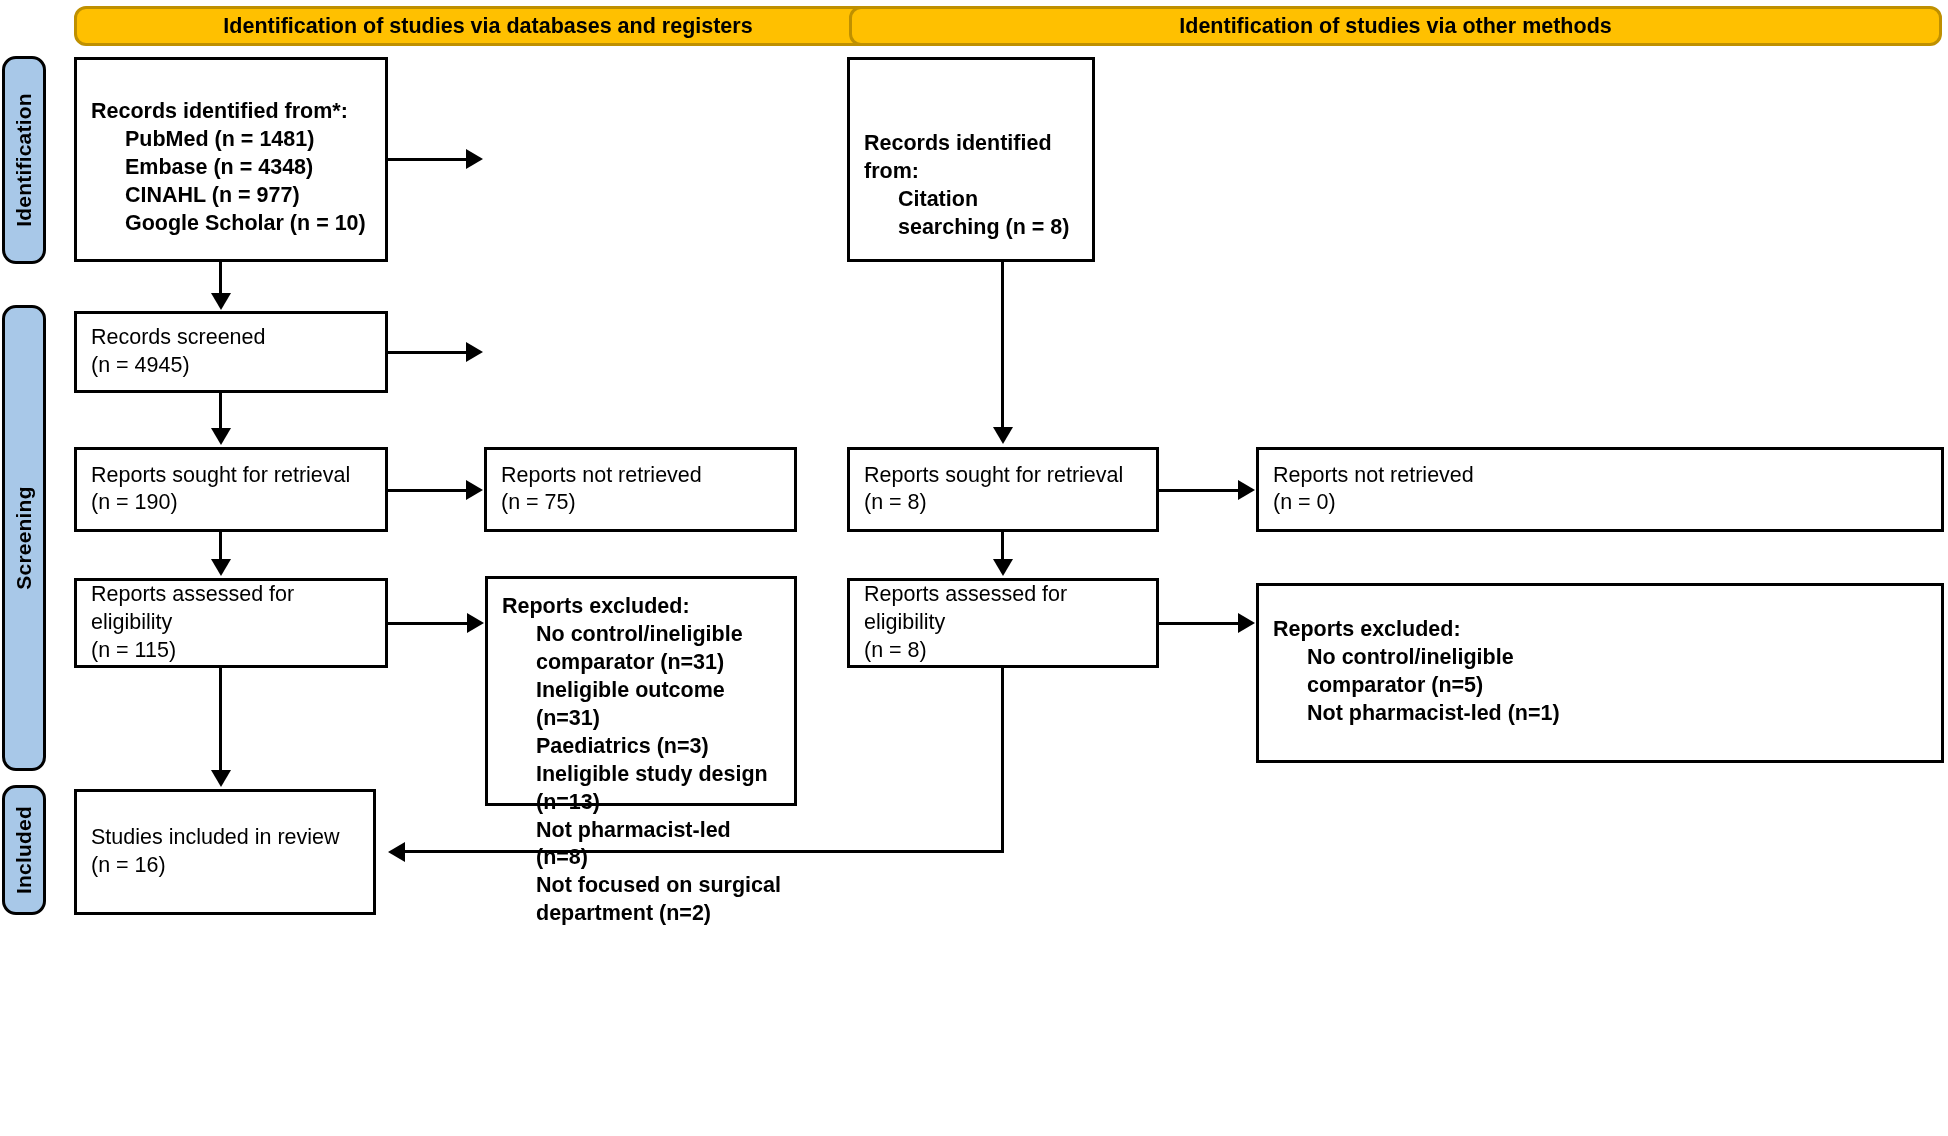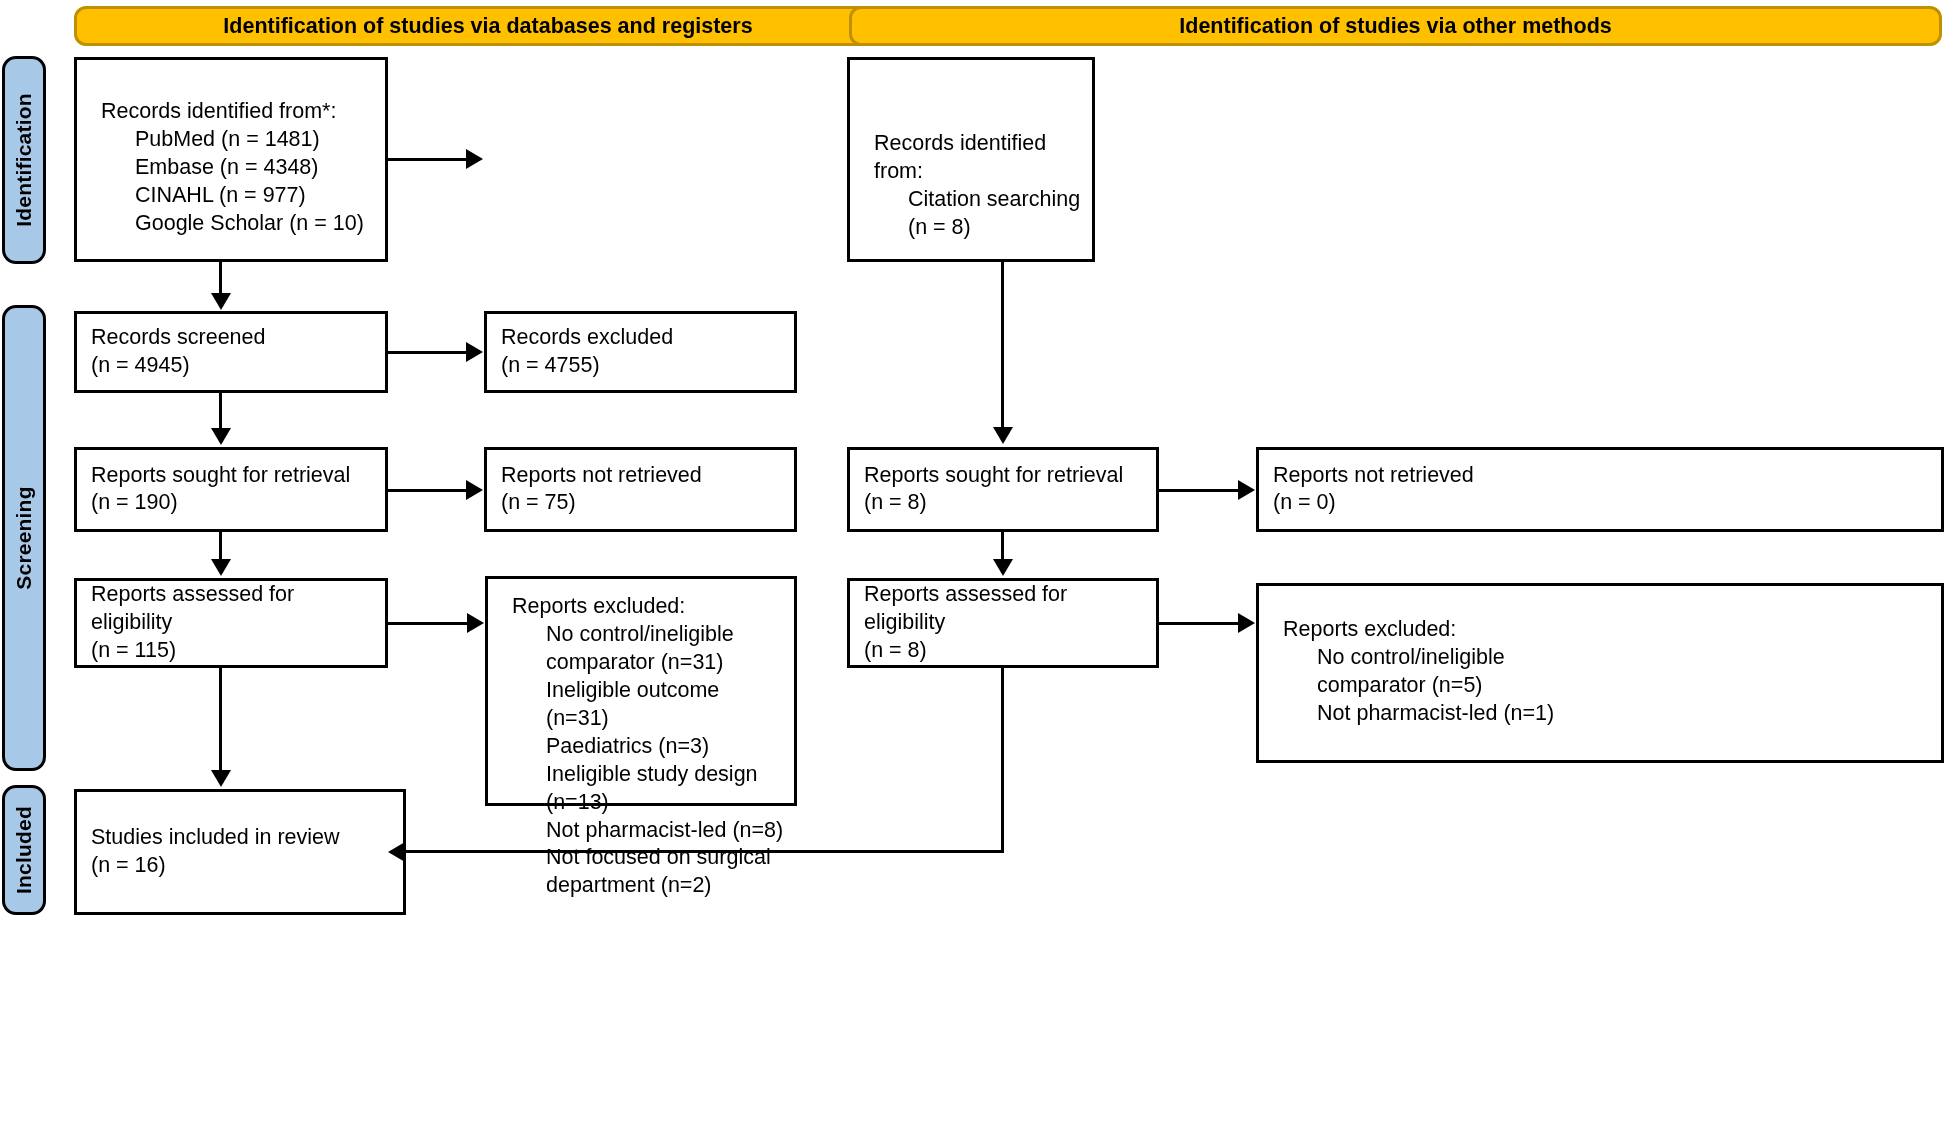--- a/index.html
+++ b/index.html
@@ -67,22 +67,23 @@
     padding: 10px 14px;
   }
   .box .txt {
     font-size: 21.5px;
     line-height: 1.30;
     white-space: pre-wrap;
     color: #000;
   }
   .box-inner {
     position: absolute;
-    left: 24px;
+    left: 14px;
     right: 10px;
+    font-weight: bold;
   }
   .vcenter {
     position: absolute;
     top: 50%;
     transform: translateY(-50%);
     left: 14px;
     right: 10px;
   }
   .indent { padding-left: 34px; display: block; }
   .ital { font-style: italic; }
@@ -153,26 +154,20 @@
   </div>
 
 
   <div class="box" style="left:74px; top:311px; width:314px; height:82px;">
     <div class="vcenter">
       <div class="txt">Records screened</div>
       <div class="txt">(n = 4945)</div>
     </div>
   </div>
 
-  <div class="box" style="left:484px; top:311px; width:313px; height:82px;">
-    <div class="vcenter">
-      <div class="txt">Records excluded</div>
-      <div class="txt">(n = 4755)</div>
-    </div>
-  </div>
 
   <div class="box" style="left:74px; top:447px; width:314px; height:85px;">
     <div class="vcenter">
       <div class="txt">Reports sought for retrieval</div>
       <div class="txt">(n = 190)</div>
     </div>
   </div>
 
   <div class="box" style="left:484px; top:447px; width:313px; height:85px;">
     <div class="vcenter">
@@ -195,21 +190,21 @@
 comparator (n=31)</div>
       <div class="txt indent">Ineligible outcome (n=31)</div>
       <div class="txt indent">Paediatrics (n=3)</div>
       <div class="txt indent">Ineligible study design (n=13)</div>
       <div class="txt indent">Not pharmacist-led (n=8)</div>
       <div class="txt indent">Not focused on surgical
 department (n=2)</div>
     </div>
   </div>
 
-  <div class="box" style="left:74px; top:789px; width:332px; height:126px;padding-left:13px;">
+  <div class="box" style="left:74px; top:789px; width:302px; height:126px;padding-left:13px;">
     <div class="vcenter">
       <div class="txt">Studies included in review</div>
       <div class="txt">(n = 16)</div>
     </div>
   </div>
 
   <div class="box" style="left:847px; top:57px; width:248px; height:205px;">
     <div class="box-inner" style="top:70px;">
       <div class="txt">Records identified from:</div>
       <div class="txt indent">Citation searching (n = 8)</div>

